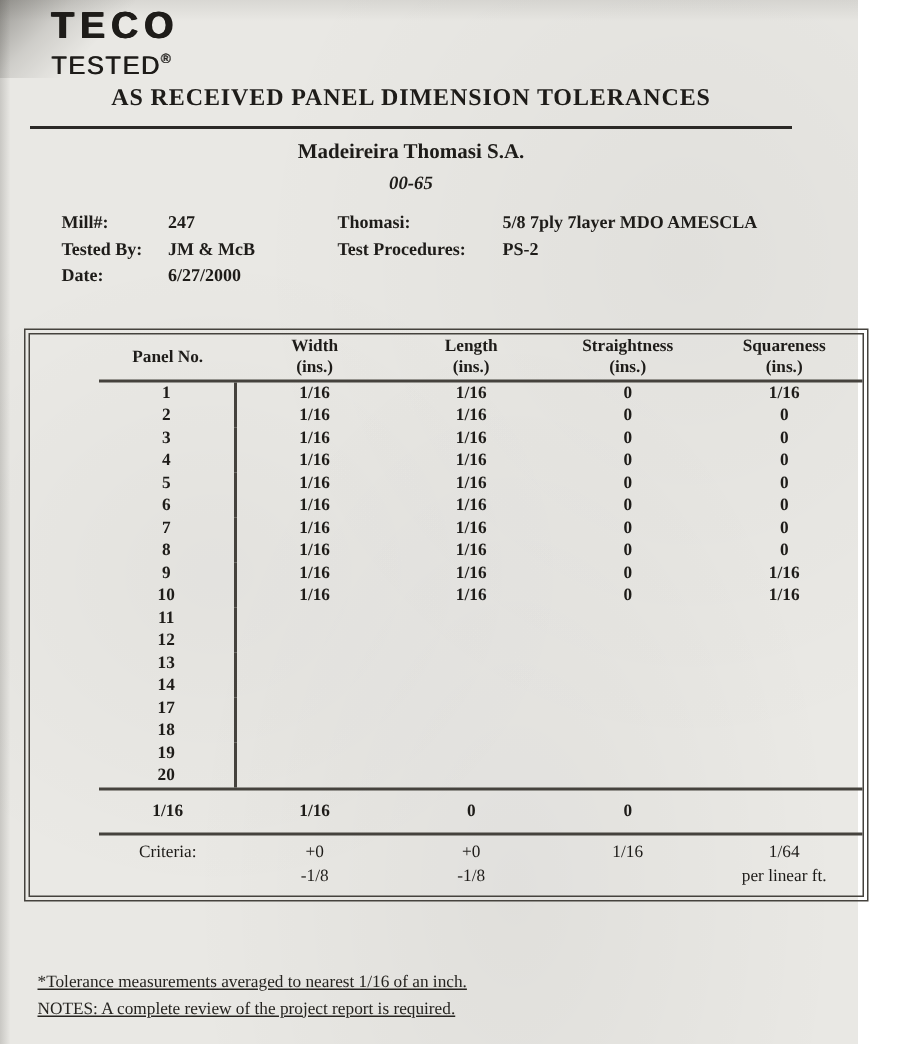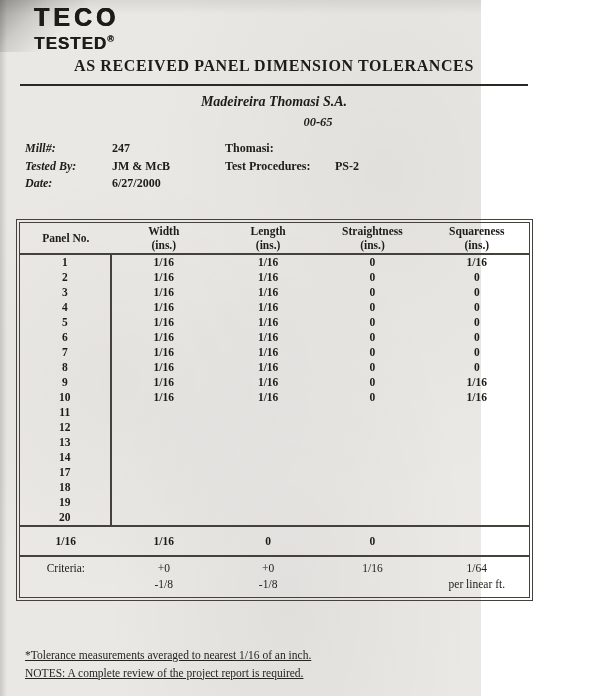--- a/index.html
+++ b/index.html
@@ -3,21 +3,21 @@
 <meta charset="utf-8">
 <style>
   html, body { margin: 0; padding: 0; }
   body {
     width: 600px; height: 696px;
     font-family: "Liberation Serif", serif;
     color: #1e1c19;
     overflow: hidden;
   }
   .page {
-    position: relative; width: 481px; height: 696px;
+    position: relative; width: 572px; height: 696px;
     background:
       radial-gradient(ellipse at 80% 25%, rgba(0,0,0,0.035), transparent 45%),
       radial-gradient(ellipse at 25% 55%, rgba(0,0,0,0.03), transparent 40%),
       radial-gradient(ellipse at 60% 85%, rgba(0,0,0,0.04), transparent 45%),
       linear-gradient(180deg, rgba(70,68,62,0.10) 0, rgba(70,68,62,0) 14px),
       #e9e8e4;
   }
   .corner-shade {
     position: absolute; left: 0; top: 0; width: 90px; height: 52px;
     background: linear-gradient(135deg, rgba(55,53,48,0.45) 0%, rgba(55,53,48,0.15) 35%, rgba(55,53,48,0) 65%);
@@ -29,51 +29,52 @@
     pointer-events: none;
   }
 
   
   .logo { position: absolute; left: 34px; top: 5px; font-family: "Liberation Sans", sans-serif; }
   .logo-teco {
     font-size: 25px; font-weight: bold; letter-spacing: 4px; line-height: 25px;
     text-shadow: 0.6px 0 0 currentColor, -0.3px 0 0 currentColor;
   }
   .logo-tested {
-    font-size: 17px; font-weight: bold; letter-spacing: 1px; line-height: 18px;
+    font-size: 17px; font-weight: normal; letter-spacing: 1px; line-height: 18px;
     text-shadow: 0.5px 0 0 currentColor;
   }
   .reg { font-size: 9px; vertical-align: 7px; letter-spacing: 0; }
   .doc-title {
     position: absolute; left: 0; top: 57px; width: 548px; text-align: center;
     font-size: 16px; font-weight: bold; letter-spacing: 0.6px;
   }
   .title-rule { position: absolute; left: 20px; top: 84px; width: 508px; height: 2px; background: #2b2926; }
   .company {
     position: absolute; left: 0; top: 94px; width: 548px; text-align: center;
-    font-size: 14px; font-weight: bold; font-style: italic;
+    font-size: 14px; font-weight: bold; 
   }
   .report-no {
     position: absolute; left: 0; top: 115px; width: 548px; text-align: center;
-    font-size: 12.5px; font-weight: bold; font-style: italic; padding-left: 44px;
+    font-size: 12.5px; font-weight: bold; font-style: italic;
   }
 
   
   .info { position: absolute; left: 0; top: 140px; width: 600px; font-size: 12px; font-weight: bold; }
   .info-row { position: relative; height: 17.5px; line-height: 17.5px; }
-  .il1 { position: absolute; left: 25px; font-style: italic; }
+  .il1 { position: absolute; left: 41px; }
   .iv1 { position: absolute; left: 112px; }
   .il2 { position: absolute; left: 225px; }
   .iv2 { position: absolute; left: 335px; }
 
   
   .panel-table {
     position: absolute; left: 16px; top: 219px; width: 509px;
     border: 4px double #45423d;
     background: rgba(255,255,255,0.06);
+    padding-left: 46px;
   }
   .grid5 { display: grid; grid-template-columns: 18% 20.5% 20.5% 20.5% 20.5%; }
   .thead { height: 30px; border-bottom: 2px solid #45423d; font-size: 11.5px; font-weight: bold; }
   .hcell { text-align: center; padding-top: 1px; line-height: 14px; }
   .hcell-panel { line-height: 30px; padding-top: 0; }
   .tbody { border-bottom: 2px solid #45423d; }
   .trow { display: grid; grid-template-columns: 18% 20.5% 20.5% 20.5% 20.5%; height: 15px; }
   .tcell {
     font-size: 11.5px; font-weight: bold; text-align: center; line-height: 15px;
     white-space: nowrap; overflow: visible;
@@ -103,20 +104,21 @@
   <div class="doc-title">AS RECEIVED PANEL DIMENSION TOLERANCES</div>
   <div class="title-rule"></div>
   <div class="company">Madeireira Thomasi S.A.</div>
   <div class="report-no">00-65</div>
 
   <div class="info">
     <div class="info-row">
       <span class="il1">Mill#:</span>
       <span class="iv1">247</span>
       <span class="il2">Thomasi:</span>
+      <span class="iv2">5/8 7ply 7layer MDO AMESCLA</span>
     </div>
     <div class="info-row">
       <span class="il1">Tested By:</span>
       <span class="iv1">JM &amp; McB</span>
       <span class="il2">Test Procedures:</span>
       <span class="iv2">PS-2</span>
     </div>
     <div class="info-row">
       <span class="il1">Date:</span>
       <span class="iv1">6/27/2000</span>

